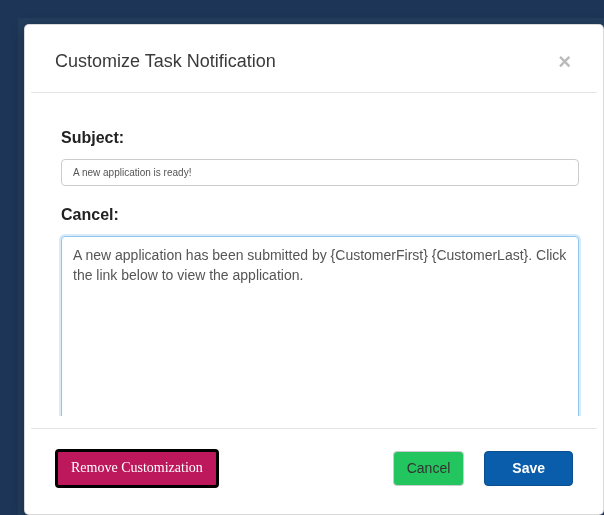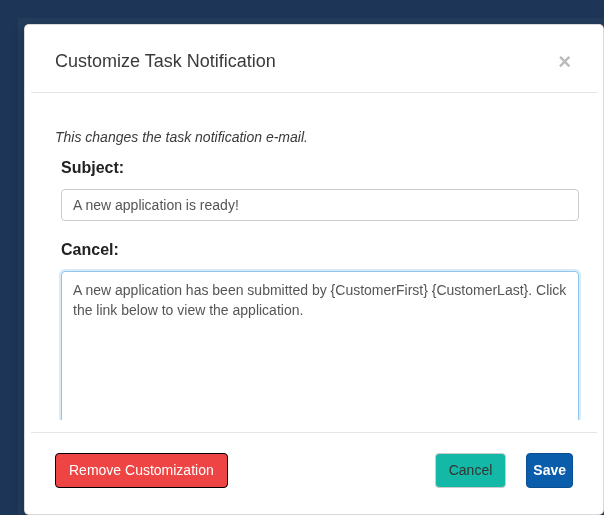--- a/index.html
+++ b/index.html
@@ -72,21 +72,21 @@
       font-size: 16px;
       color: #222;
       margin-bottom: 6px;
       display: block;
     }
     .text-input {
       width: 100%;
       border: 1px solid #ccc;
       border-radius: 4px;
       padding: 7px 11px;
-      font-size: 14px;
+      font-size: 10px;
       color: #555;
       background: #fff;
       font-family: inherit;
     }
     .group {
       margin-bottom: 14px;
     }
     .textarea {
       width: 100%;
       height: 188px;
@@ -110,53 +110,53 @@
     }
     .btn {
       border-radius: 4px;
       font-size: 14px;
       padding: 8px 13px;
       cursor: pointer;
       font-family: inherit;
       line-height: 1.2;
     }
     .btn-danger {
-      background: #ef4444;
-      border: 1px solid #000000;
+      background: #be185d;
+      border: 3px solid #000000;
       color: #fff;
+      font-family: Liberation Serif, serif;
     }
     .btn-default {
-      background: #14b8a6;
+      background: #22c55e;
       border: 1px solid #ccc;
       color: #333;
     }
     .btn-primary {
       background: #0a5daa;
       border: 1px solid #0a4f91;
       color: #fff;
       font-weight: 600;
-      padding: 8px 6px;
+      padding: 8px 27px;
     }
     .spacer {
       flex: 1;
     }
   </style>
 </head>
 <body>
 
 <div class="backdrop"></div>
 
 <div class="modal">
   <div class="modal-header">
     <div class="modal-title">Customize Task Notification</div>
     <button class="close-btn">×</button>
   </div>
 
   <div class="modal-body">
-    <p class="intro">This changes the task notification e-mail.</p>
 
     <div class="group">
       <label class="form-label">Subject:</label>
       <input type="text" class="text-input" value="A new application is ready!" style="">
     </div>
 
     <div class="group">
       <label class="form-label">Cancel:</label>
       <textarea class="textarea" style="">A new application has been submitted by {CustomerFirst} {CustomerLast}. Click the link below to view the application.</textarea>
     </div>

